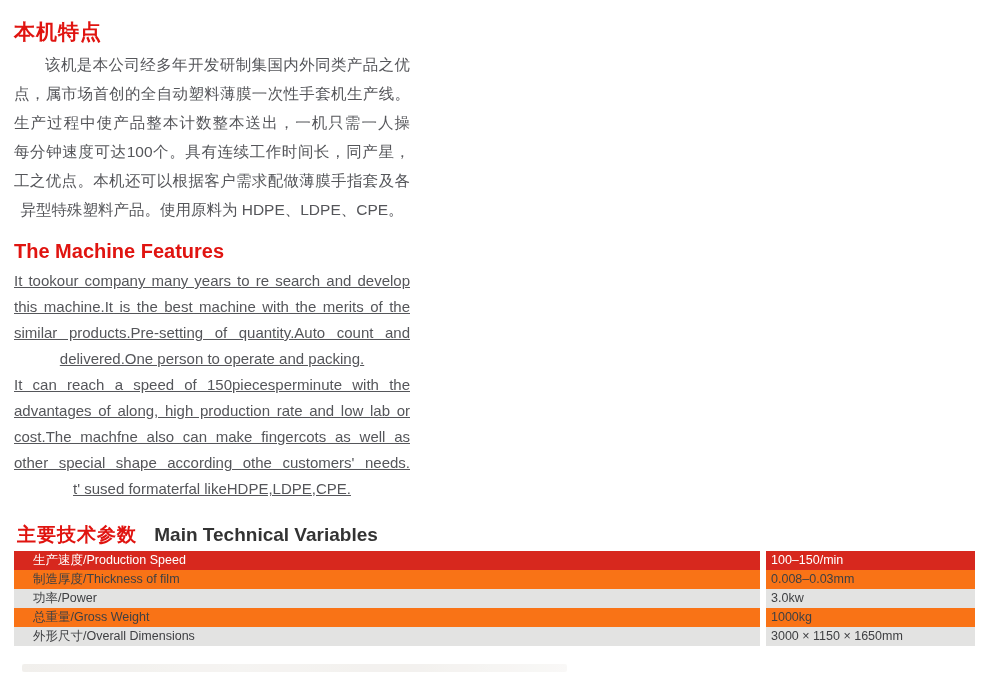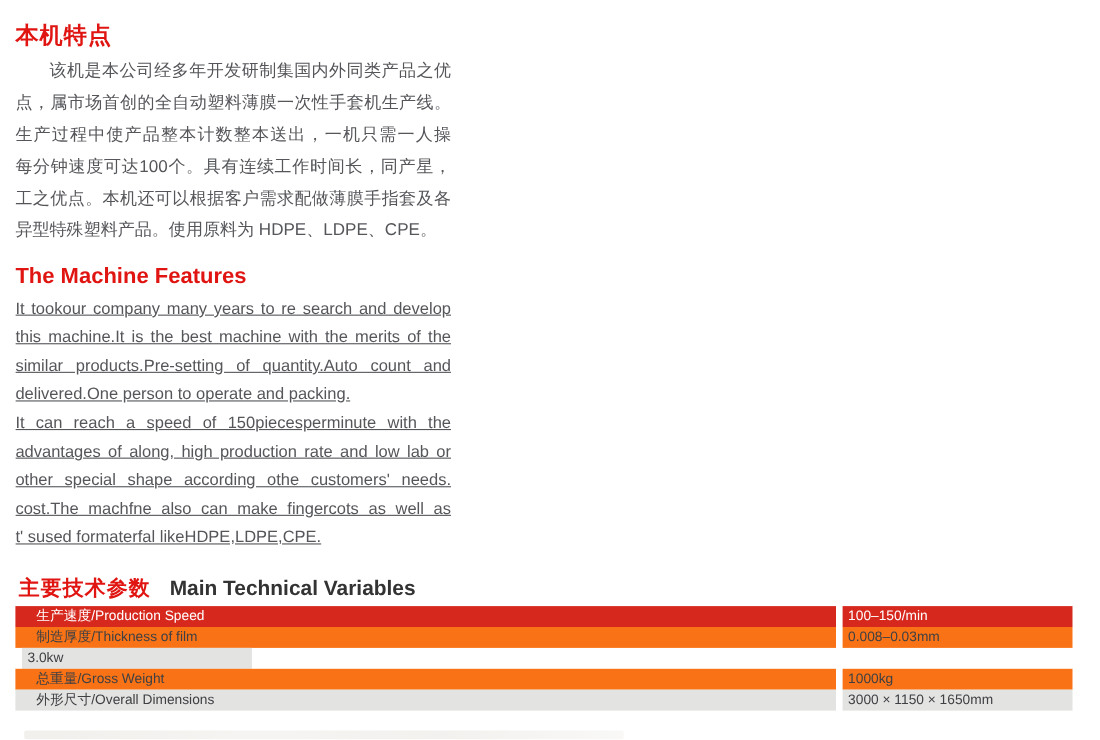--- a/index.html
+++ b/index.html
@@ -31,21 +31,21 @@
   }
   .en-para {
     position: absolute; left: 14px; width: 396px;
     font-size: 15px; color: var(--body_text, #55565a);
   }
   .en-para1 { top: 268px; }
   .en-para2 { top: 372px; }
   .en-para .jline { height: 26px; line-height: 26px; text-decoration: underline; }
   .jline { text-align: justify; overflow: hidden; }
   .jline::after { content: ""; display: inline-block; width: 100%; height: 0; }
-  .jline.last { text-align: left; }
+  .jline.last { text-align: center; }
   .jline.last::after { content: none; }
   .jline.indent { text-indent: 2em; }
   .h-specs {
     position: absolute; left: 14px; top: 519px; margin: 3px;
     font-size: 19px; font-weight: bold;
   }
   .h-specs .t-zh { color: var(--heading_red, #e01410); letter-spacing: 1px; }
   .h-specs .t-en { color: var(--heading_dark, #333333); margin-left: 12px; }
   .spec-table { position: absolute; left: 14px; top: 551px; width: 961px; }
   .spec-row { display: flex; height: 19px; font-size: 12.5px; }
@@ -82,40 +82,41 @@
   <div class="en-para en-para1">
     <div class="jline">It tookour company many years to re search and develop</div>
     <div class="jline">this machine.It is the best machine with the merits of the</div>
     <div class="jline">similar products.Pre-setting of quantity.Auto count and</div>
     <div class="jline last">delivered.One person to operate and packing.</div>
   </div>
 
   <div class="en-para en-para2">
     <div class="jline">It can reach a speed of 150piecesperminute with the</div>
     <div class="jline">advantages of along, high production rate and low lab or</div>
+    <div class="jline">cost.The machfne also can make fingercots as well as</div>
     <div class="jline">other special shape according othe customers' needs.</div>
-    <div class="jline">cost.The machfne also can make fingercots as well as</div>
     <div class="jline last">t' sused formaterfal likeHDPE,LDPE,CPE.</div>
   </div>
 
   <h2 class="h-specs">
     <span class="t-zh">主要技术参数</span>
     <span class="t-en">Main Technical Variables</span>
   </h2>
 
   <div class="spec-table">
     <div class="spec-row row-red">
       <div class="cell cell-label">生产速度/Production Speed</div>
       <div class="cell cell-value">100–150/min</div>
     </div>
     <div class="spec-row row-white">
       <div class="cell cell-label">制造厚度/Thickness of film</div>
       <div class="cell cell-value">0.008–0.03mm</div>
     </div>
     <div class="spec-row row-gray">
+      <div class="cell cell-label">功率/Power</div>
       <div class="cell cell-value">3.0kw</div>
     </div>
     <div class="spec-row row-white">
       <div class="cell cell-label">总重量/Gross Weight</div>
       <div class="cell cell-value">1000kg</div>
     </div>
     <div class="spec-row row-gray">
       <div class="cell cell-label">外形尺寸/Overall Dimensions</div>
       <div class="cell cell-value">3000 × 1150 × 1650mm</div>
     </div>

